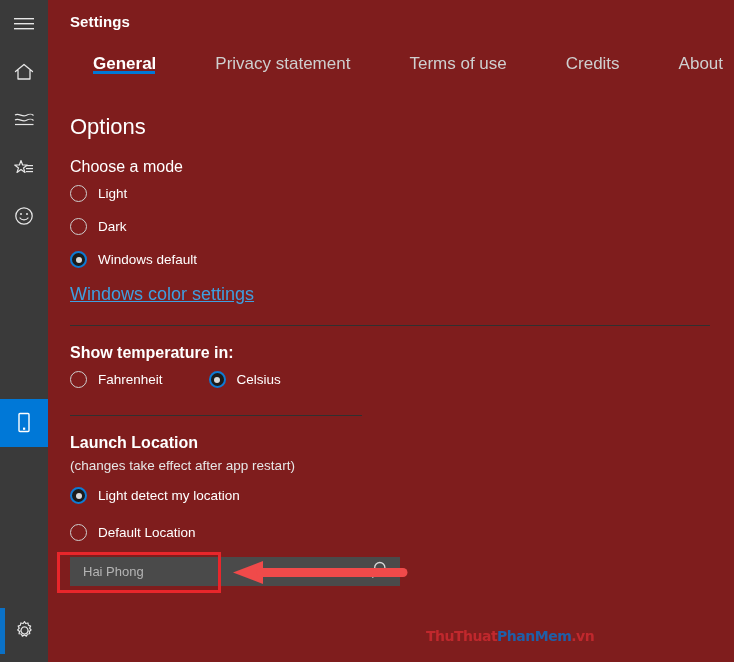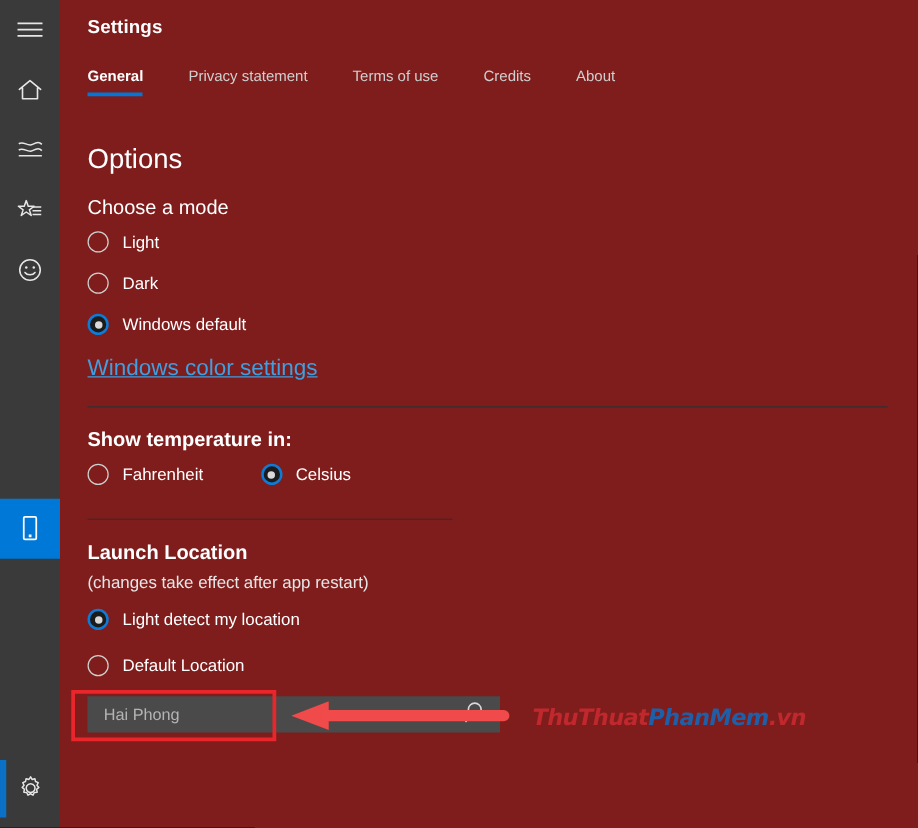--- a/index.html
+++ b/index.html
@@ -74,25 +74,25 @@
 
   
   .tabs {
     display: flex;
     align-items: flex-start;
     margin-top: 24px;
     height: 34px;
   }
   .tab {
     color: #cfcfcf;
-    font-size: 12px;
+    font-size: 17px;
     margin-right: 36px;
     position: relative;
-    padding-bottom: 9px;
     white-space: nowrap;
+    margin-left: 23px;
   }
   .tab.active {
     color: #ffffff;
     font-weight: bold;
   }
   .tab.active::after {
     content: "";
     position: absolute;
     left: 0;
     right: 1px;
@@ -229,24 +229,23 @@
     left: 233px;
     top: 561px;
     width: 177px;
     height: 23px;
     pointer-events: none;
   }
 
   .watermark {
     position: absolute;
     left: 426px;
-    top: 564px;
-    font-size: 18px;
+    top: 628px;
+    font-size: 14px;
     font-weight: bold;
-    font-style: italic;
     font-family: "DejaVu Sans", sans-serif;
     letter-spacing: -0.5px;
     white-space: nowrap;
     user-select: none;
   }
   .wm-red  { color: #c0282d; }
   .wm-blue { color: #1f5fa8; }
 </style>
 </head>
 <body>

